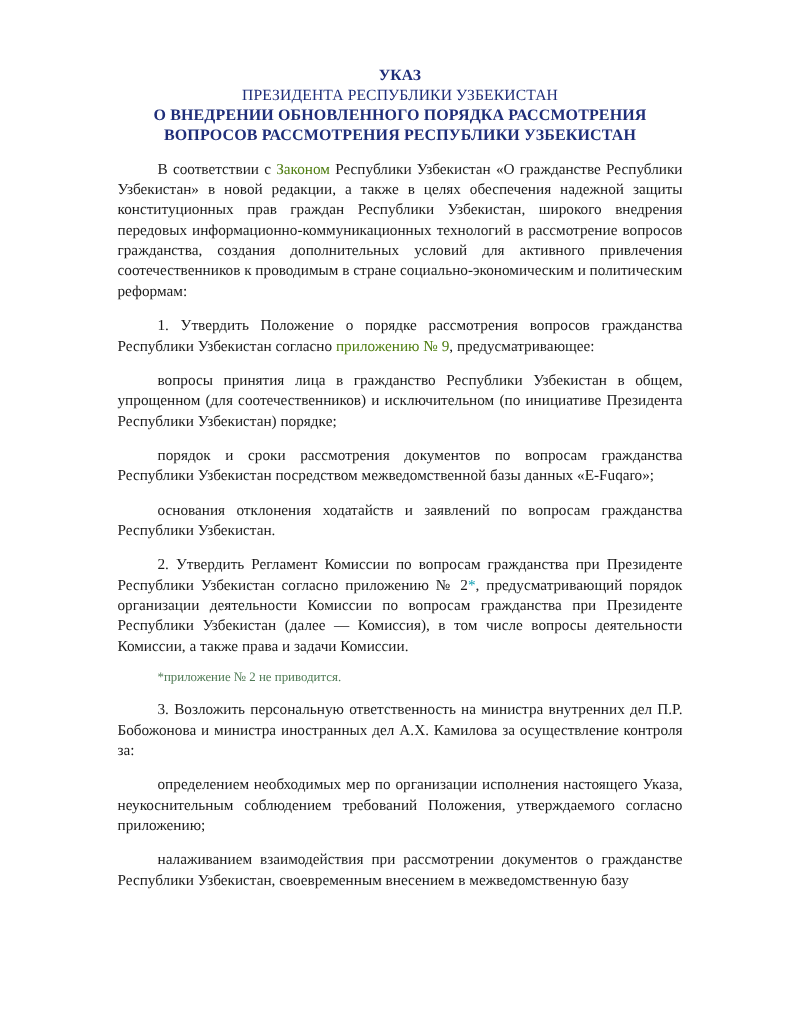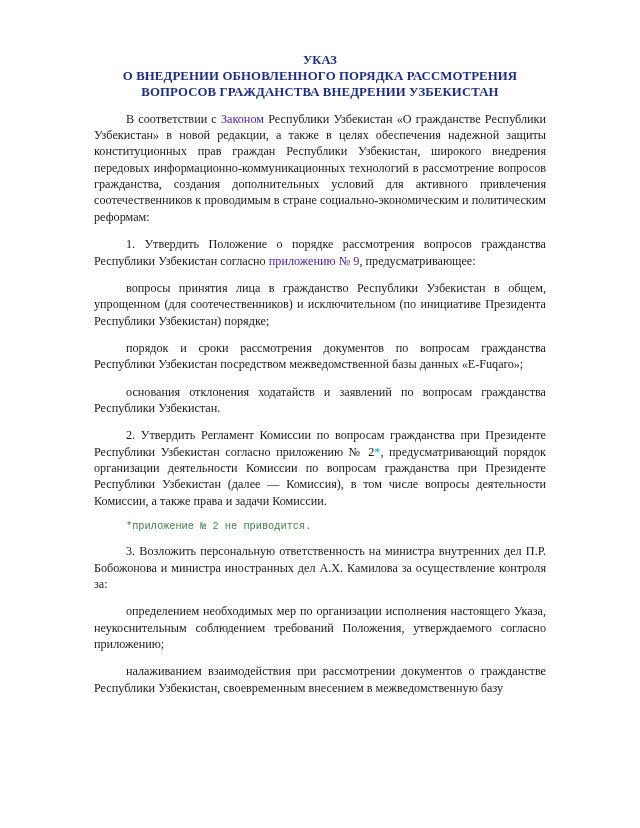--- a/index.html
+++ b/index.html
@@ -58,45 +58,45 @@
     text-align: justify;
     text-indent: 32px;
     font-size: 12.2px;
     line-height: 1.34;
     hyphens: none;
   }
   p.para.last {
     margin-bottom: 0;
   }
   .lnk {
-    color: #4c1d95;
+    color: #4d7c0f;
   }
   .ast {
     color: #12a0b4;
   }
   .note {
     margin: 0 0 10px 0;
     text-indent: 32px;
     font-size: 10.3px;
     line-height: 1.3;
     color: #4f7a55;
     text-align: left;
-    font-family: Liberation Mono, monospace;
   }
 </style>
 </head>
 <body>
 
 <div class="page">
   <div class="doc">
 
     <div class="title-block">
       <span class="title-line l1">УКАЗ</span>
+      <span class="title-line l2">ПРЕЗИДЕНТА РЕСПУБЛИКИ УЗБЕКИСТАН</span>
       <span class="title-line l3">О ВНЕДРЕНИИ ОБНОВЛЕННОГО ПОРЯДКА РАССМОТРЕНИЯ</span>
-      <span class="title-line l4">ВОПРОСОВ ГРАЖДАНСТВА ВНЕДРЕНИИ УЗБЕКИСТАН</span>
+      <span class="title-line l4">ВОПРОСОВ РАССМОТРЕНИЯ РЕСПУБЛИКИ УЗБЕКИСТАН</span>
     </div>
 
     <p class="para"><span>В соответствии с </span><span class="lnk">Законом</span><span> Республики Узбекистан «О гражданстве Республики Узбекистан» в новой редакции, а также в целях обеспечения надежной защиты конституционных прав граждан Республики Узбекистан, широкого внедрения передовых информационно-коммуникационных технологий в рассмотрение вопросов гражданства, создания дополнительных условий для активного привлечения соотечественников к проводимым в стране социально-экономическим и политическим реформам:</span></p>
 
     <p class="para"><span>1. Утвердить Положение о порядке рассмотрения вопросов гражданства Республики Узбекистан согласно </span><span class="lnk">приложению № 9</span><span>, предусматривающее:</span></p>
 
 
     <p class="para">вопросы принятия лица в гражданство Республики Узбекистан в общем, упрощенном (для соотечественников) и исключительном (по инициативе Президента Республики Узбекистан) порядке;</p>
 
 

